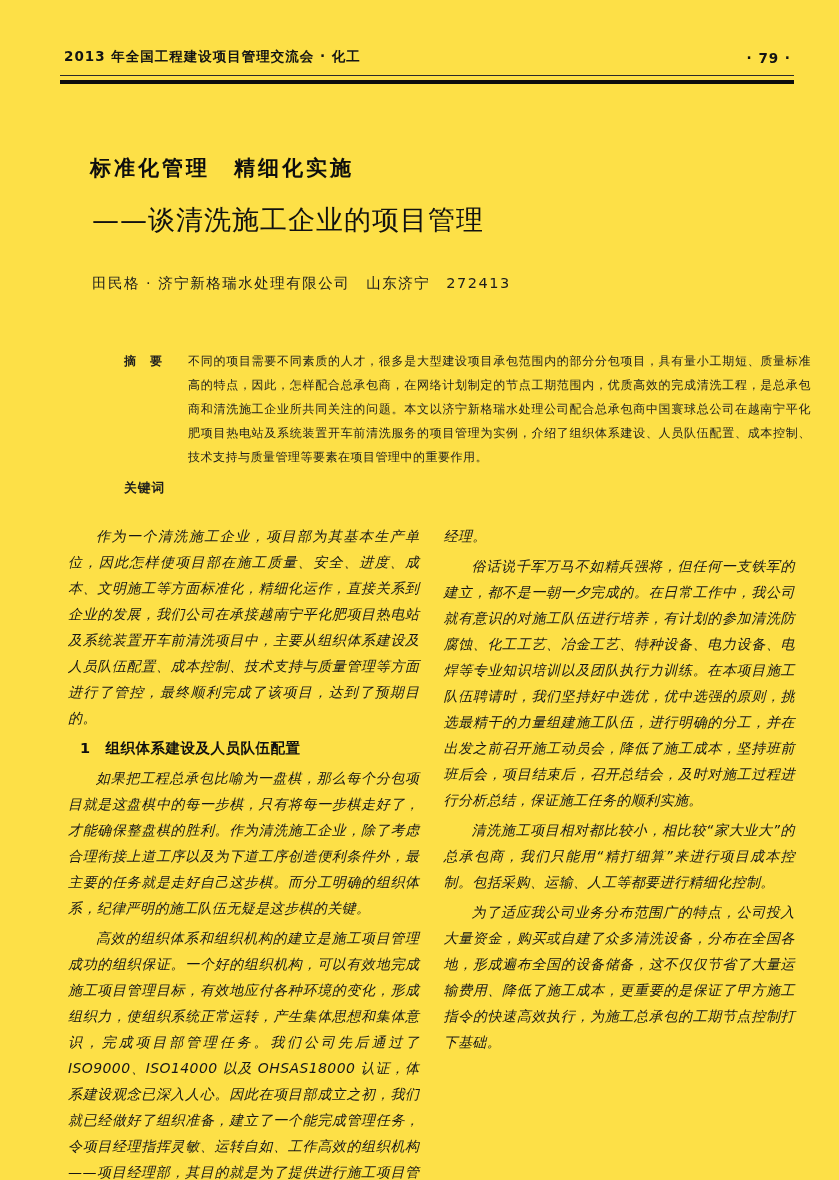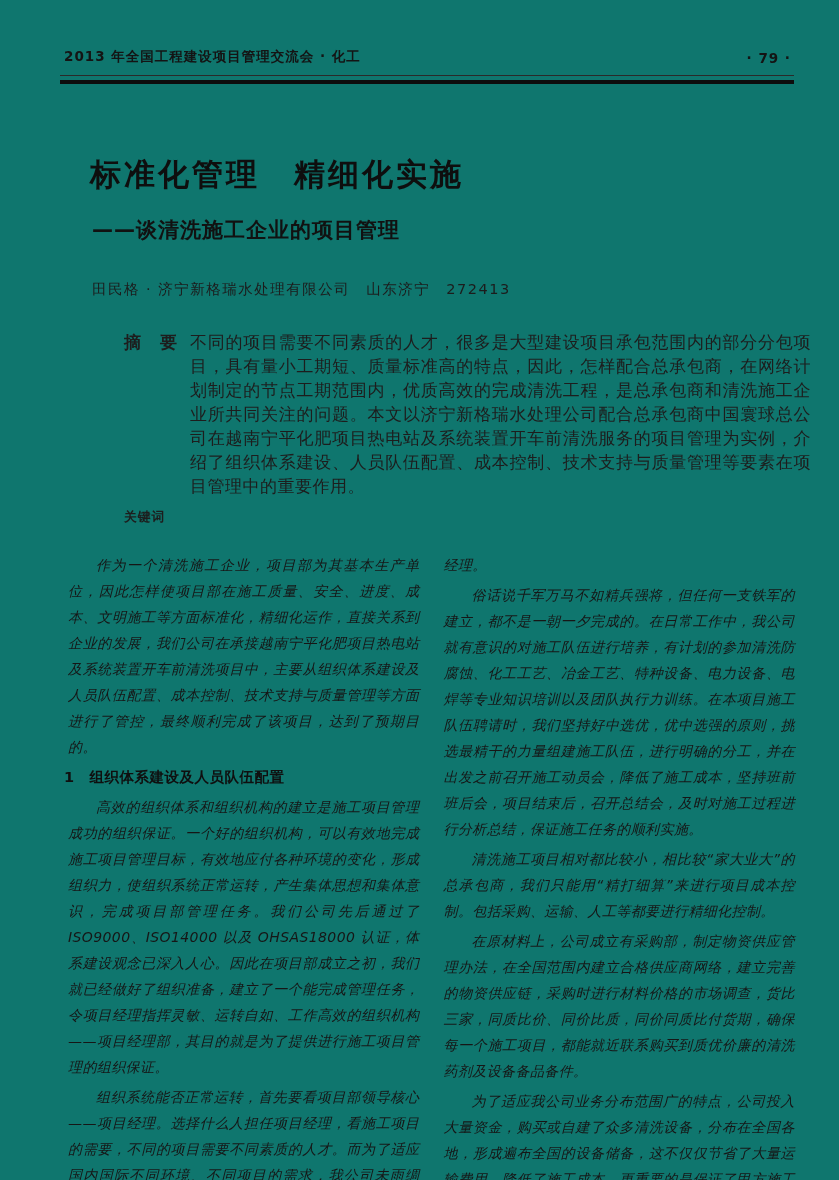--- a/index.html
+++ b/index.html
@@ -6,21 +6,21 @@
     margin: 0;
     padding: 0;
     background: #e8e8e8;
     font-family: "DejaVu Sans", "Liberation Sans", sans-serif;
   }
   .page {
     position: relative;
     width: 839px;
     height: 1180px;
     margin: 0 auto;
-    background: #0f766e;
+    background: #fde047;
     color: #1a1a1a;
     overflow: hidden;
   }
   
   .page-header {
     display: flex;
     justify-content: space-between;
     align-items: flex-end;
     margin: 48px 48px 0 64px;
     font-size: 13.5px;
@@ -34,45 +34,46 @@
     margin: 9px 45px 0 60px;
   }
   .rule-thick {
     height: 3.5px;
     background: #0d0d0d;
     margin: 4px 45px 0 60px;
   }
   
   .paper-title {
     margin: 70px 14px 0 90px;
-    font-size: 31px;
+    font-size: 21px;
     font-weight: bold;
     letter-spacing: 3px;
     color: #0e0e0e;
   }
   .paper-subtitle {
     margin: 20px 0 0 92px;
-    font-size: 21px;
-    font-weight: bold;
+    font-size: 27px;
+    font-weight: normal;
     letter-spacing: 1px;
     color: #111;
   }
   .author-line {
     margin: 36px 0 1px 92px;
     font-size: 14.5px;
     letter-spacing: 1.5px;
     color: #1c1c1c;
   }
   
   .abstract {
     display: flex;
-    margin: 31px 28px 0 124px;
-    font-size: 17px;
+    margin: 56px 28px 0 124px;
+    font-size: 12px;
     line-height: 24px;
     color: #1d1d1d;
+    gap: 13px;
   }
   .abstract .label,
   .keywords .label {
     flex: 0 0 auto;
     font-weight: bold;
     white-space: nowrap;
     margin-right: 12px;
     letter-spacing: 1px;
   }
   .abstract .body-text {
@@ -101,21 +102,21 @@
   .col { flex: 1 1 0; min-width: 0; }
   .para {
     margin: 4px;
     text-indent: 2em;
     text-align: justify;
     letter-spacing: 0.4px;
     font-style: italic;
   }
   .para.cont { text-indent: 0; }
   .sec {
-    margin: 2px 0 2px 0;
+    margin: 2px 0 2px 16px;
     font-size: 14.5px;
     font-weight: bold;
     letter-spacing: 0.5px;
     color: #0f0f0f;
   }
 </style>
 </head>
 <body>
 
 <div class="page">
@@ -138,26 +139,26 @@
   </div>
 
   <div class="keywords">
     <span class="label">关键词</span>
   </div>
 
   <div class="columns">
     <div class="col">
       <p class="para">作为一个清洗施工企业，项目部为其基本生产单位，因此怎样使项目部在施工质量、安全、进度、成本、文明施工等方面标准化，精细化运作，直接关系到企业的发展，我们公司在承接越南宁平化肥项目热电站及系统装置开车前清洗项目中，主要从组织体系建设及人员队伍配置、成本控制、技术支持与质量管理等方面进行了管控，最终顺利完成了该项目，达到了预期目的。</p>
       <h3 class="sec">1　组织体系建设及人员队伍配置</h3>
+      <p class="para">如果把工程总承包比喻为一盘棋，那么每个分包项目就是这盘棋中的每一步棋，只有将每一步棋走好了，才能确保整盘棋的胜利。作为清洗施工企业，除了考虑合理衔接上道工序以及为下道工序创造便利条件外，最主要的任务就是走好自己这步棋。而分工明确的组织体系，纪律严明的施工队伍无疑是这步棋的关键。</p>
       <p class="para">高效的组织体系和组织机构的建立是施工项目管理成功的组织保证。一个好的组织机构，可以有效地完成施工项目管理目标，有效地应付各种环境的变化，形成组织力，使组织系统正常运转，产生集体思想和集体意识，完成项目部管理任务。我们公司先后通过了 ISO9000、ISO14000 以及 OHSAS18000 认证，体系建设观念已深入人心。因此在项目部成立之初，我们就已经做好了组织准备，建立了一个能完成管理任务，令项目经理指挥灵敏、运转自如、工作高效的组织机构——项目经理部，其目的就是为了提供进行施工项目管理的组织保证。</p>
       <p class="para">组织系统能否正常运转，首先要看项目部领导核心——项目经理。选择什么人担任项目经理，看施工项目的需要，不同的项目需要不同素质的人才。而为了适应国内国际不同环境、不同项目的需求，我公司未雨绸缪，目前已有 2 名 A 级项目经理和 3 名 B 级项目经理获得了资质认证。这次去越南宁平化肥清洗项目的，就是一名领导才能、政治素质、理论知识水平、实践经验、时间观念等方面都很强的 A 级项目</p>
     </div>
     <div class="col">
       <p class="para cont">经理。</p>
       <p class="para">俗话说千军万马不如精兵强将，但任何一支铁军的建立，都不是一朝一夕完成的。在日常工作中，我公司就有意识的对施工队伍进行培养，有计划的参加清洗防腐蚀、化工工艺、冶金工艺、特种设备、电力设备、电焊等专业知识培训以及团队执行力训练。在本项目施工队伍聘请时，我们坚持好中选优，优中选强的原则，挑选最精干的力量组建施工队伍，进行明确的分工，并在出发之前召开施工动员会，降低了施工成本，坚持班前班后会，项目结束后，召开总结会，及时对施工过程进行分析总结，保证施工任务的顺利实施。</p>
       <p class="para">清洗施工项目相对都比较小，相比较“家大业大”的总承包商，我们只能用“精打细算”来进行项目成本控制。包括采购、运输、人工等都要进行精细化控制。</p>
-      <p class="para">在原材料上，公司成立有采购部，制定物资供应管理办法，在全国范围内建立合格供应商网络，建立完善的物资供应链，采购时进行材料价格的市场调查，货比三家，同质比价、同价比质，同价同质比付货期，确保每一个施工项目，都能就近联系购买到质优价廉的清洗药剂及设备备品备件。</p>
       <p class="para">为了适应我公司业务分布范围广的特点，公司投入大量资金，购买或自建了众多清洗设备，分布在全国各地，形成遍布全国的设备储备，这不仅仅节省了大量运输费用、降低了施工成本，更重要的是保证了甲方施工指令的快速高效执行，为施工总承包的工期节点控制打下基础。</p>
 
     </div>
   </div>
 
 </div>
 
 </body></html>

